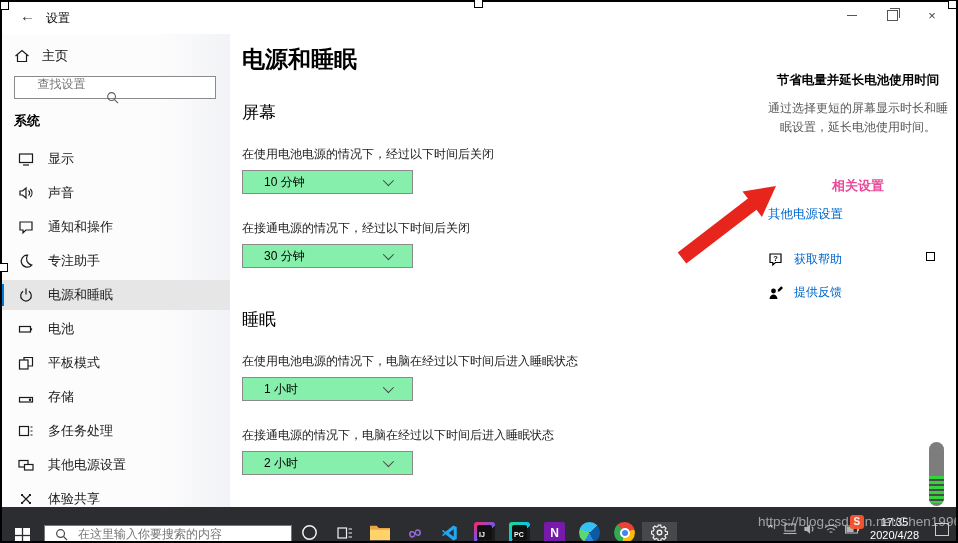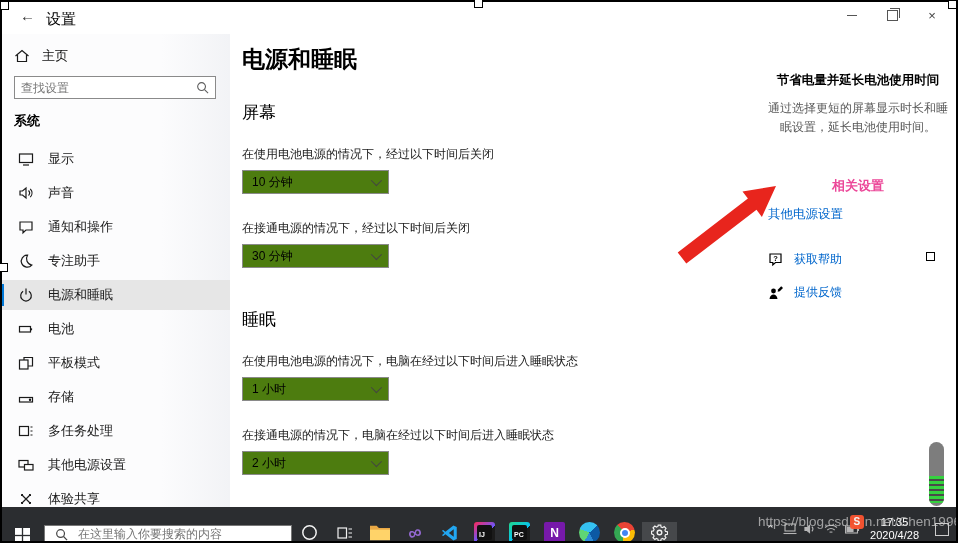--- a/index.html
+++ b/index.html
@@ -5,44 +5,44 @@
   html,body{margin:0;padding:0;background:#888;}
   .screen{position:relative;width:958px;height:543px;background:#fff;overflow:hidden;
     font-family:"Liberation Sans","DejaVu Sans",sans-serif;-webkit-font-smoothing:antialiased;}
   
   .sel-frame{position:absolute;inset:0;border:2px solid #000;pointer-events:none;z-index:60;}
   .handle{position:absolute;width:7px;height:7px;background:#fff;border:1px solid #000;z-index:61;}
   
   .win{position:absolute;left:0;top:0;width:958px;height:507px;background:#fff;}
   .titlebar{position:absolute;left:0;top:0;width:100%;height:34px;}
   .back-arrow{position:absolute;left:20px;top:7px;font-size:15px;color:#333;cursor:pointer;}
-  .win-title{position:absolute;left:46px;top:10px;font-size:15px;color:#000;}
+  .win-title{position:absolute;left:46px;top:10px;font-size:12px;color:#000;}
   .win-ctrls{position:absolute;right:6px;top:0;height:30px;display:flex;}
   .ctrl{width:40px;height:30px;display:flex;align-items:center;justify-content:center;color:#444;font-size:13px;}
   .ctrl .min-glyph{display:block;width:10px;height:1px;background:#555;}
   .ctrl .restore-glyph{display:block;width:9px;height:9px;border:1px solid #555;position:relative;background:#fff;}
   .ctrl .restore-glyph:before{content:"";position:absolute;left:2px;top:-3px;width:9px;height:9px;border:1px solid #555;border-left:none;border-bottom:none;}
   
   .sidebar{position:absolute;left:0;top:34px;width:230px;height:473px;background:linear-gradient(90deg,#fcfcfd 70%,#f2f3f6 100%);}
   .home-row{position:absolute;left:14px;top:13px;display:flex;align-items:center;gap:12px;color:#111;font-size:13px;cursor:pointer;}
-  .side-search{position:absolute;left:14px;top:42px;width:200px;height:21px;border:1px solid #8a8a8a;background:#fff;display:flex;align-items:center;}
+  .side-search{position:absolute;left:14px;top:42px;width:200px;height:21px;border:1px solid #8a8a8a;background:#fff;display:flex;align-items:center;flex-direction:column;}
   .side-search input{flex:1;border:none;outline:none;font-size:12px;color:#333;padding:0 6px;background:transparent;font-family:inherit;}
   .side-search .mag{margin-right:6px;display:flex;}
   .side-section{position:absolute;left:14px;top:78px;font-size:13px;font-weight:bold;color:#000;}
   .nav{position:absolute;left:0;top:110px;width:230px;}
   .nav-item{position:relative;height:30px;margin-bottom:4px;display:flex;align-items:center;gap:14px;padding-left:18px;font-size:13px;color:#1a1a1a;cursor:pointer;}
   .nav-item.selected{background:#e6e6e6;}
   .nav-item.selected:before{content:"";position:absolute;left:0;top:4px;bottom:4px;width:4px;background:#0078d7;}
   .nav-item svg{flex:0 0 16px;}
   
   .content{position:absolute;left:238px;top:34px;width:500px;}
   .page-title{font-size:23px;font-weight:600;color:#000;margin:10px 0 0 4px;}
   .sec-head{font-size:17px;color:#000;margin:26px 0 0 4px;}
   .field-label{font-size:12px;color:#1a1a1a;margin:22px 0 0 4px;}
-  .select{width:127px;height:22px;border:1px solid #8a8a8a;background:#4d7c0f;margin:7px 0 0 4px;display:flex;align-items:center;justify-content:space-between;padding:0 9px;font-size:12px;color:#000;cursor:pointer;}
+  .select{width:127px;height:22px;border:1px solid #8a8a8a;background:#86efac;margin:7px 0 0 4px;display:flex;align-items:center;justify-content:space-between;padding:0 21px;font-size:12px;color:#000;cursor:pointer;}
   .chev{width:7px;height:7px;border-right:1px solid #444;border-bottom:1px solid #444;transform:rotate(45deg) translateY(-2px);}
   
   .aside-col{position:absolute;left:768px;top:34px;width:180px;text-align:center;}
   .tip-head{font-size:12.5px;font-weight:600;color:#000;margin-top:38px;}
   .tip-body{font-size:12px;color:#595959;line-height:1.6;margin-top:10px;}
   .rel-head{font-size:13px;font-weight:700;color:#ec4899;margin-top:40px;}
   .link{font-size:12.5px;color:#0066cc;margin-top:11px;cursor:pointer;width:max-content;}
   .help-row{display:flex;align-items:center;gap:10px;margin-top:16px;cursor:pointer;}
   .help-row .lbl{font-size:12px;color:#0066cc;}
   .help-rows{margin-top:28px;}

